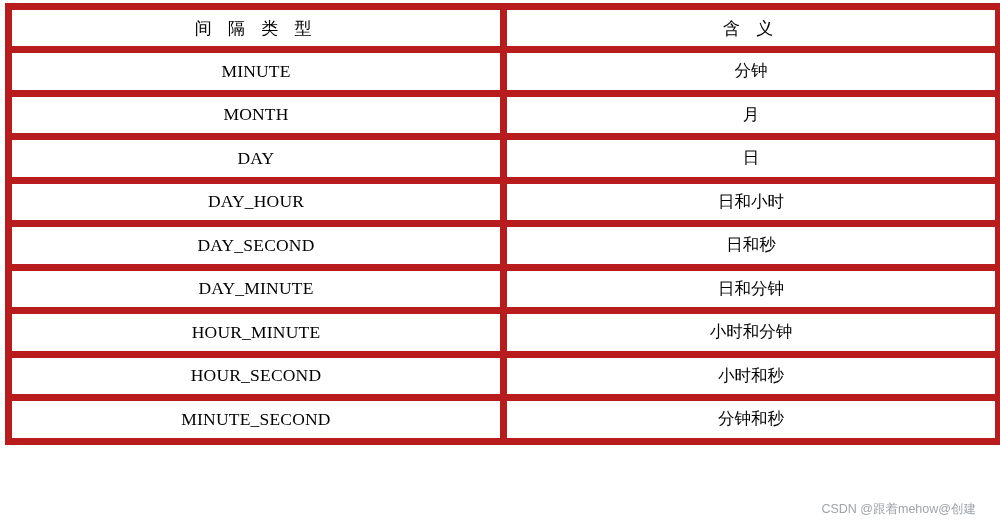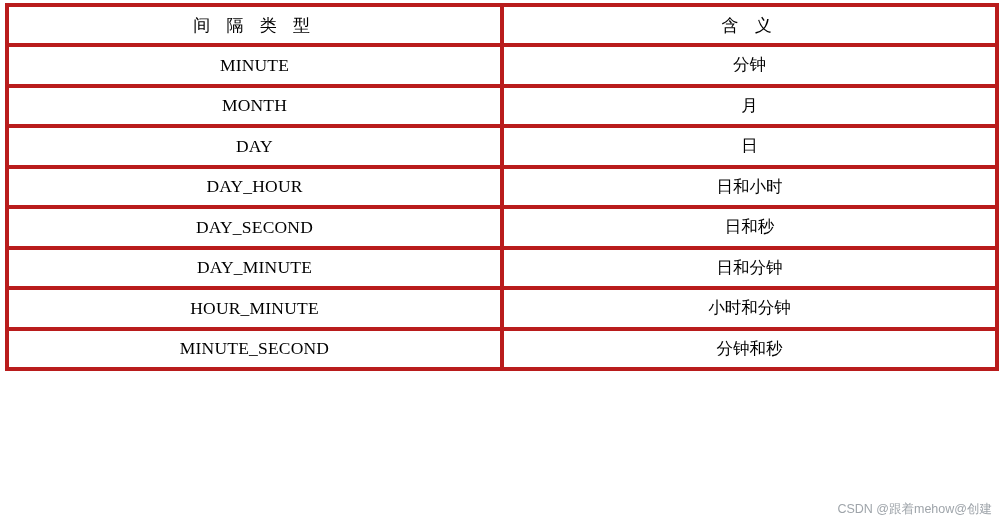--- a/index.html
+++ b/index.html
@@ -20,21 +20,21 @@
     top: 3px;
     width: 990px;
   }
   table.interval-table {
     border-collapse: collapse;
     width: 990px;
     table-layout: fixed;
   }
   table.interval-table td,
   table.interval-table th {
-    border: 4px solid #b91c1c;
+    border: 7px solid #b91c1c;
     padding: 0;
     margin: 0;
     text-align: center;
   }
   .col-type { width: 495px; }
   .col-meaning { width: 495px; }
 
   thead th {
     height: 36px;
     font-weight: normal;
@@ -54,21 +54,21 @@
     text-align: left;
     padding-left: 58px;
     letter-spacing: 0.2px;
   }
   td.meaning-cell {
     text-align: center;
     font-size: 16.5px;
   }
   .watermark {
     position: absolute;
-    right: 8px;
+    right: 24px;
     bottom: 4px;
     font-size: 12.5px;
     color: #9aa0a6;
     font-family: "Liberation Sans", sans-serif;
     white-space: nowrap;
     opacity: 0.95;
   }
 </style>
 </head>
 <body>
@@ -108,20 +108,24 @@
       </tr>
       <tr>
         <td class="type-cell">DAY_MINUTE</td>
         <td class="meaning-cell">日和分钟</td>
       </tr>
       <tr>
         <td class="type-cell">HOUR_MINUTE</td>
         <td class="meaning-cell">小时和分钟</td>
       </tr>
       <tr>
+        <td class="type-cell">HOUR_SECOND</td>
+        <td class="meaning-cell">小时和秒</td>
+      </tr>
+      <tr>
         <td class="type-cell">MINUTE_SECOND</td>
         <td class="meaning-cell">分钟和秒</td>
       </tr>
     </tbody>
   </table>
 </div>
 
 <div class="watermark">CSDN @跟着mehow@创建</div>
 
 </body></html>

